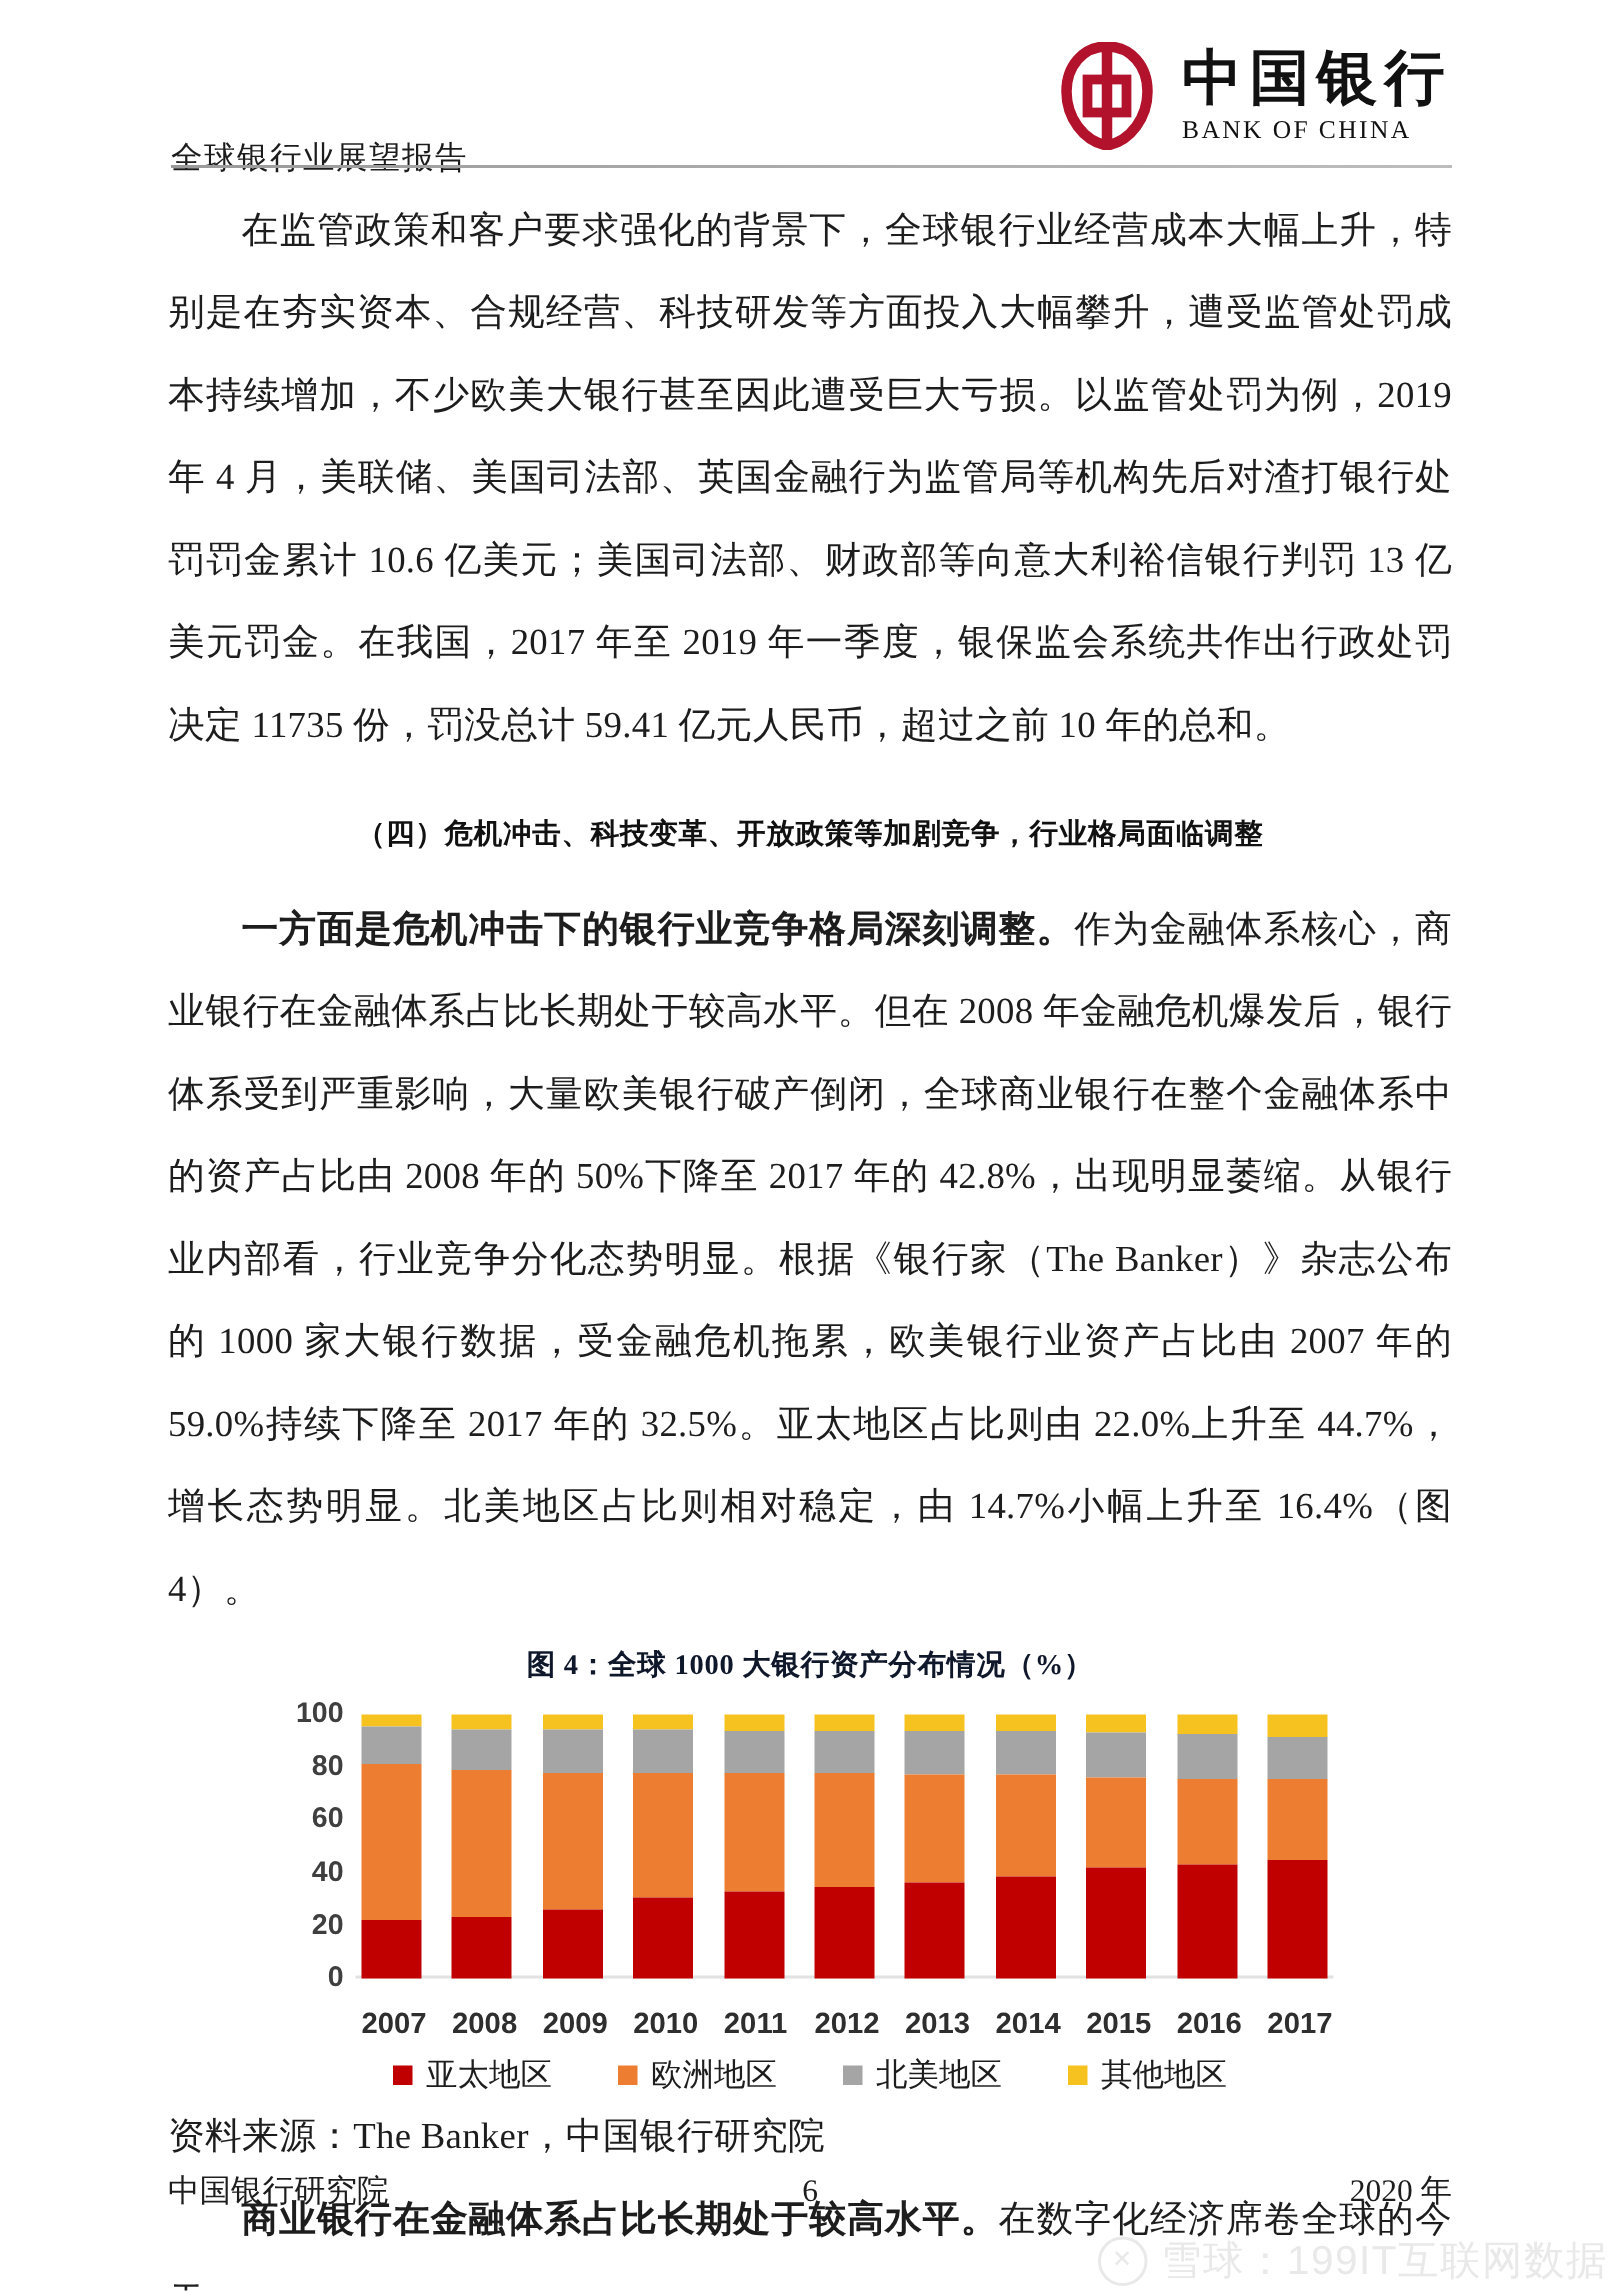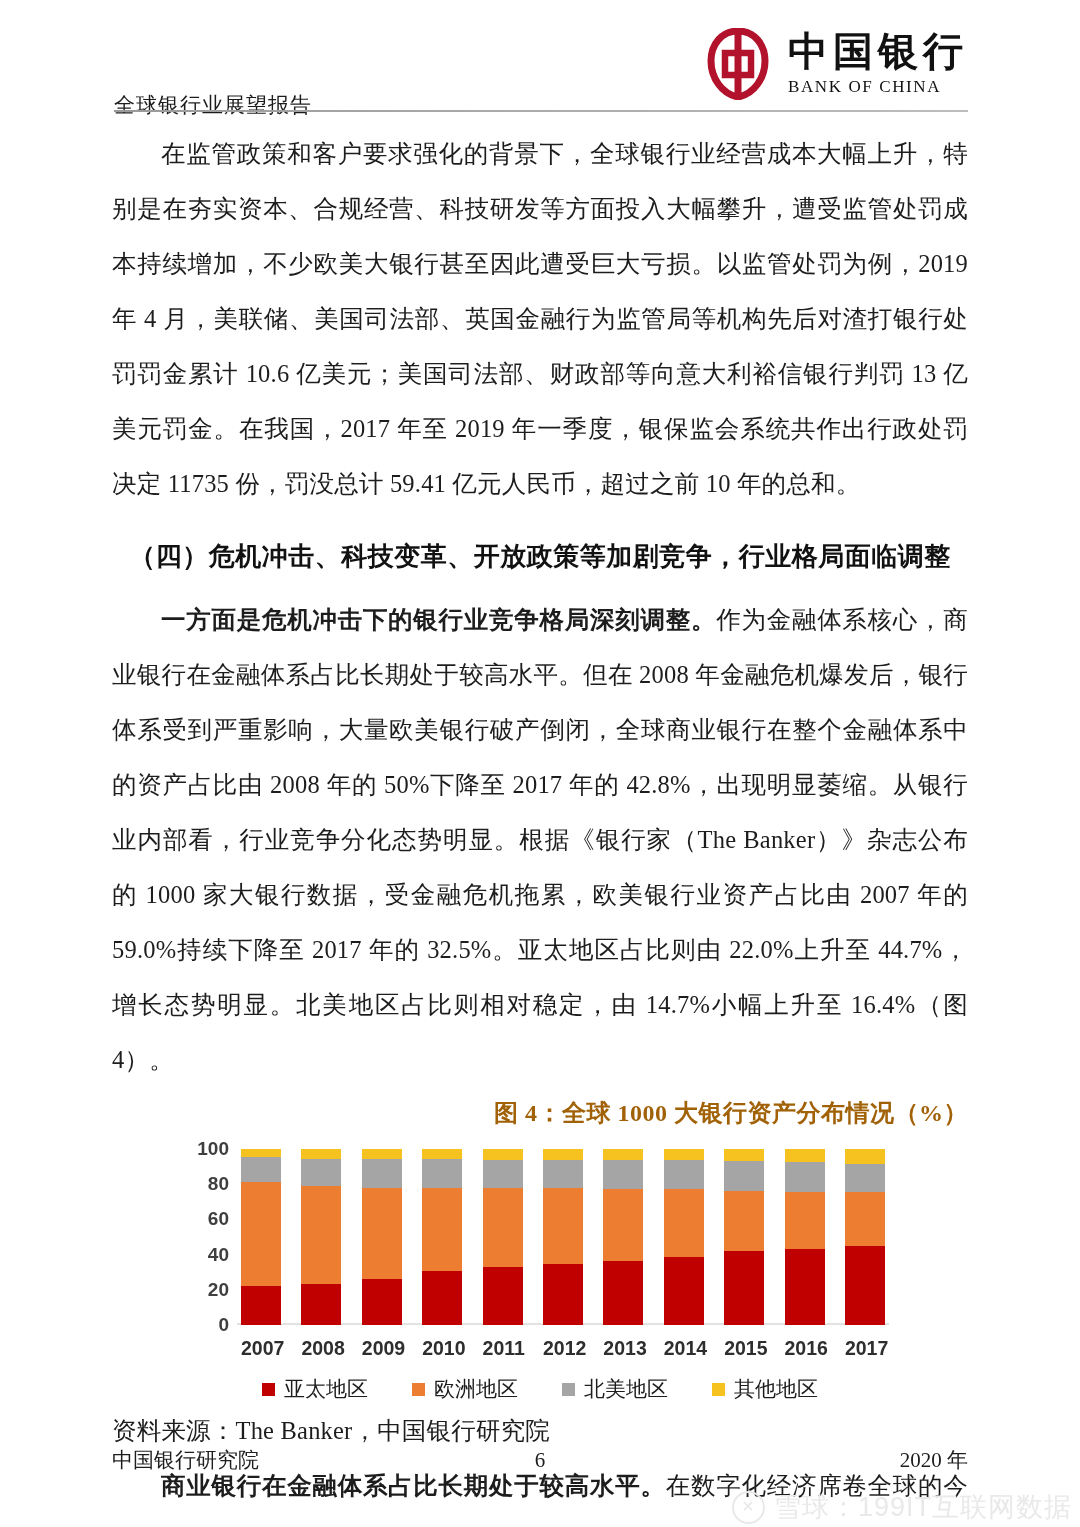--- a/index.html
+++ b/index.html
@@ -42,31 +42,31 @@
     line-height:55px;
     text-align:justify;
     text-justify:inter-ideograph;
     text-indent:2em;
     color:#1d1d1d;
     letter-spacing:0.2px;
   }
   p.para.noindent{text-indent:0;}
   h3.subhead{
     margin:18px 0 8px 0;
-    font-size:26px;line-height:55px;
+    font-size:19px;line-height:55px;
     font-weight:700;text-align:center;
     color:#111;letter-spacing:0.5px;
   }
   .lead{font-weight:700;}
 
   
   .figure{margin-top:10px;}
   .fig-title{
-    text-align:right;font-weight:700;font-size:24px;
-    color:#a16207;letter-spacing:0.5px;margin:6px 0 12px 0;
+    text-align:center;font-weight:700;font-size:19px;
+    color:#0f172a;letter-spacing:0.5px;margin:6px 0 12px 0;
   }
   .chart-wrap{
     position:relative;width:714px;margin:0 auto;height:232px;
   }
   .chart-plot{
     position:absolute;left:58px;top:8px;right:12px;bottom:48px;
   }
   .y-axis{
     position:absolute;left:0;top:8px;width:52px;bottom:48px;
   }
@@ -83,21 +83,21 @@
     position:absolute;inset:0;display:flex;align-items:flex-end;
     justify-content:space-between;gap:0;
   }
   .bar-col{
     position:relative;width:40px;height:100%;
     display:flex;flex-direction:column;justify-content:flex-end;
   }
   .seg{width:100%;display:block;}
   .x-axis{
     position:absolute;left:58px;right:12px;bottom:6px;height:38px;
-    display:flex;justify-content:space-between;align-items:center;
+    display:flex;justify-content:space-between;align-items:flex-end;
   }
   .x-tick{
     width:40px;text-align:center;font-size:19.5px;color:#2e2e2e;
     font-family:"Liberation Sans","DejaVu Sans",sans-serif;font-weight:700;
   }
   .legend{
     display:flex;justify-content:center;align-items:center;gap:44px;
     margin-top:2px;
   }
   .legend-item{display:flex;align-items:center;gap:9px;}

